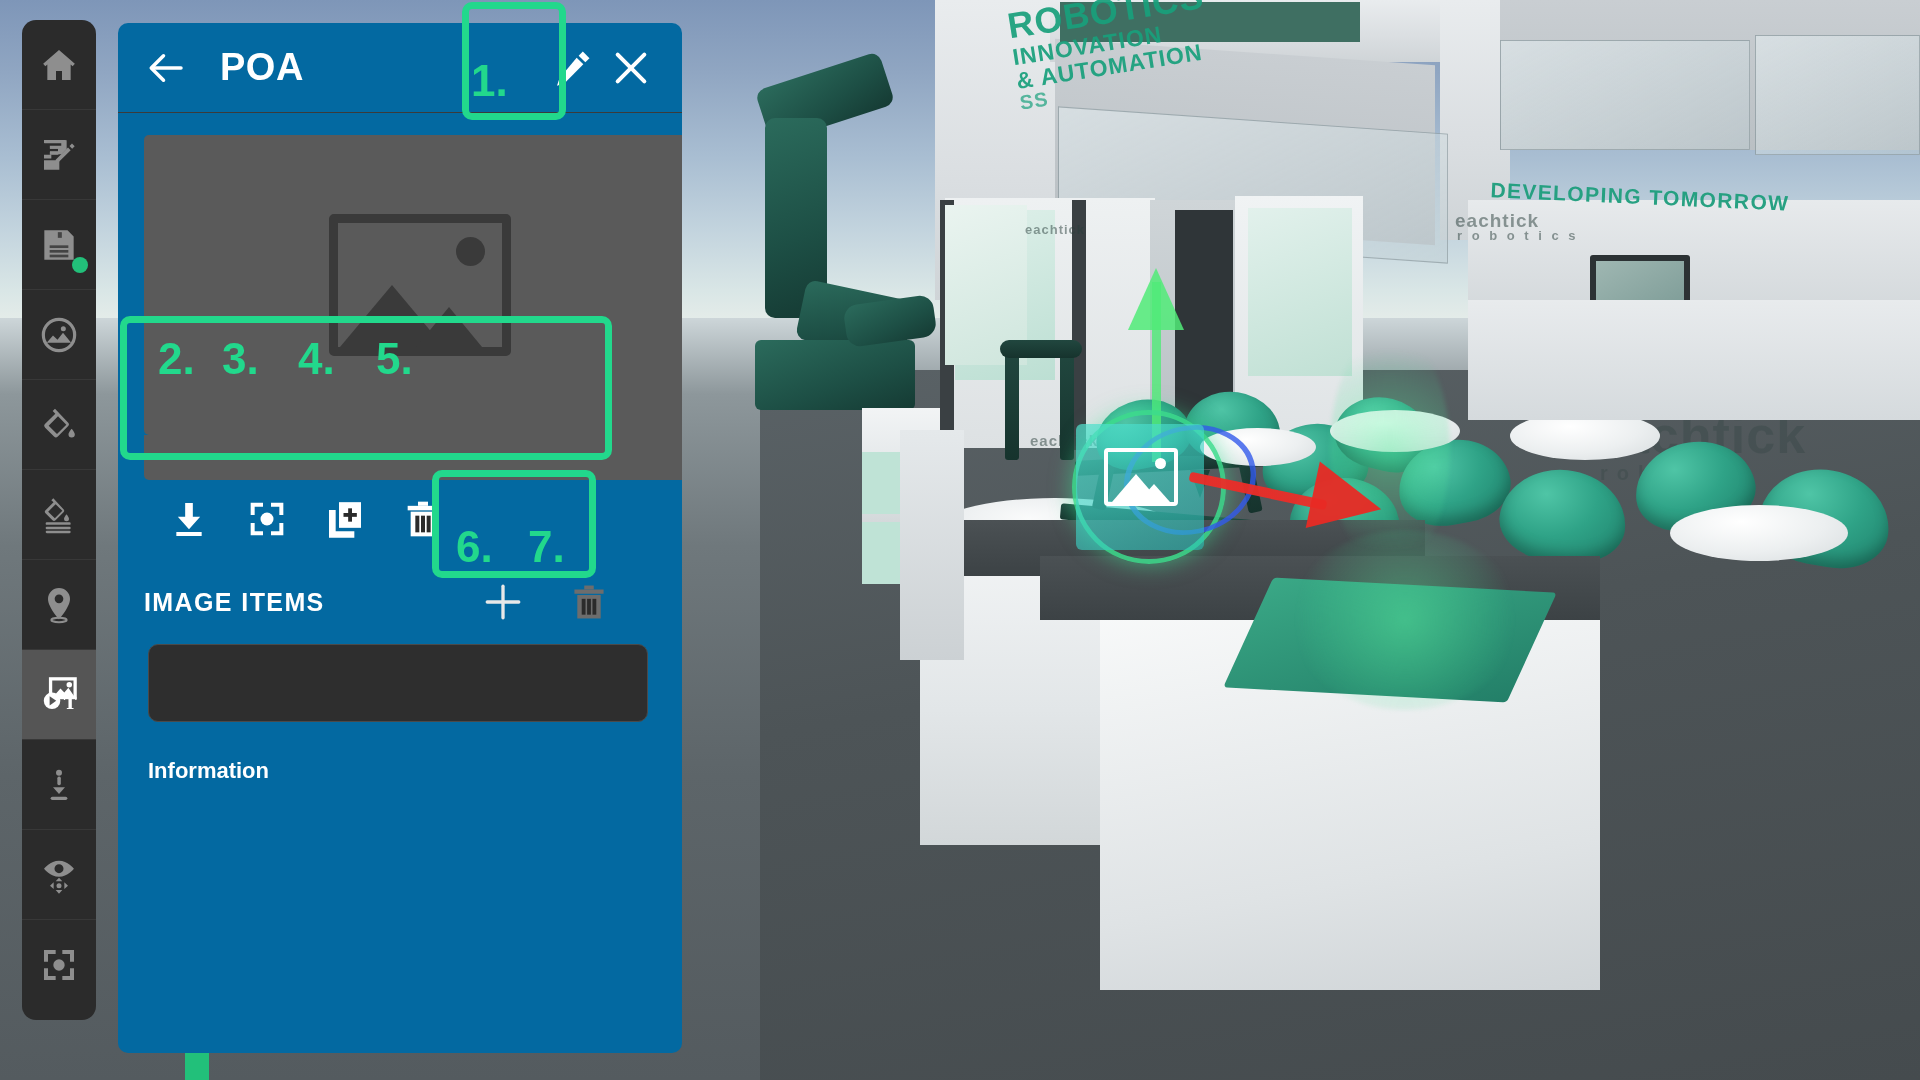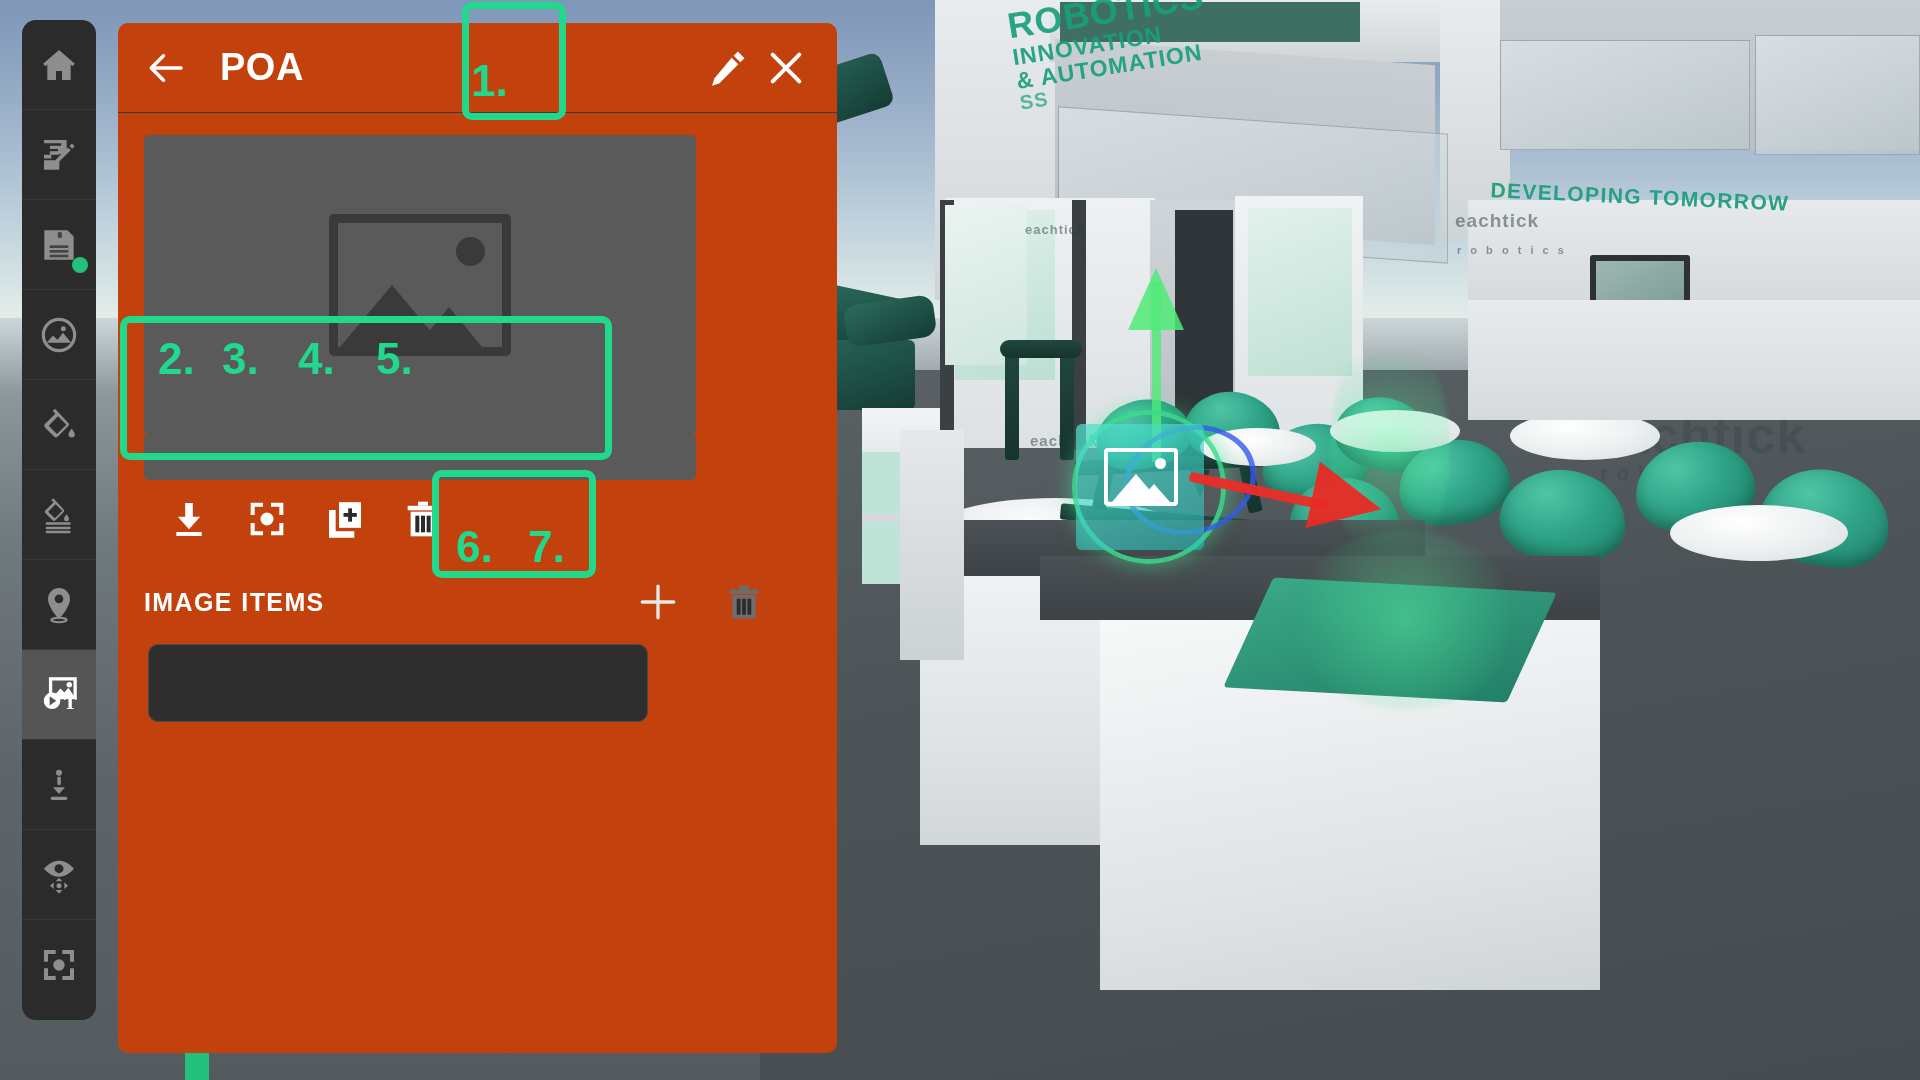--- a/index.html
+++ b/index.html
@@ -162,22 +162,22 @@
   .rail-item:last-child { border-bottom: none; }
   .rail-item.active { background: #555555; }
   .rail-item svg { display: block; }
   .rail-dot {
     position: absolute; right: 8px; bottom: 16px; width: 16px; height: 16px;
     border-radius: 50%; background: #22c07a;
   }
 
   
   .panel {
-    position: absolute; left: 118px; top: 23px; width: 719px; height: 1030px;
-    background: #c2410c; border-radius: 10px; z-index: 50;
+    position: absolute; left: 118px; top: 23px; width: 564px; height: 1030px;
+    background: #0369a1; border-radius: 10px; z-index: 50;
     display: flex; flex-direction: column;
   }
   .panel-header {
     height: 90px; display: flex; align-items: center; padding: 0 22px 0 26px;
     border-bottom: 1px solid #3b3b3b; flex: none;
   }
   .back-btn { width: 46px; height: 46px; display:flex; align-items:center; justify-content:center; cursor:pointer; }
   .panel-title {
     color: #ffffff; font-size: 38px; font-weight: 700; letter-spacing: .5px;
     margin-left: 30px; flex: 1;
@@ -292,21 +292,21 @@
 
     <div class="bldg" style="left:945px;top:205px;width:82px;height:160px;background:linear-gradient(160deg,#eaf4f0,#cfe6dd);"></div>
     <div class="bldg" style="left:1468px;top:200px;width:452px;height:120px;background:linear-gradient(180deg,#e7eaec,#d2d7da);"></div>
 
     <div class="sign-dev">DEVELOPING TOMORROW</div>
 
     <div class="bldg" style="left:1590px;top:255px;width:100px;height:68px;background:#2c3234;border-radius:3px;"></div>
     <div class="bldg" style="left:1596px;top:261px;width:88px;height:56px;background:linear-gradient(150deg,#9fb7b2,#7b9a95);"></div>
 
     <div class="sign-each" style="left:1455px;top:210px;font-size:19px;">eachtick</div>
-    <div class="sign-each" style="left:1457px;top:244px;font-size:11px;letter-spacing:3px;">r o b o t i c s</div>
+    <div class="sign-each" style="left:1457px;top:228px;font-size:13px;letter-spacing:3px;">r o b o t i c s</div>
     <div class="sign-each" style="left:1025px;top:222px;font-size:13px;">eachtick</div>
     <div class="sign-each" style="left:1030px;top:432px;font-size:15px;">eachtick</div>
     <div class="sign-each" style="left:1590px;top:405px;font-size:52px;opacity:.28;">eachtick</div>
     <div class="sign-each" style="left:1600px;top:462px;font-size:20px;letter-spacing:9px;opacity:.25;">robotics</div>
 
     <div class="robot-arm" style="left:760px;top:70px;width:130px;height:55px;transform:rotate(-18deg);"></div>
     <div class="robot-arm" style="left:765px;top:118px;width:62px;height:200px;"></div>
     <div class="robot-arm" style="left:800px;top:290px;width:110px;height:60px;transform:rotate(12deg);"></div>
     <div class="robot-arm" style="left:755px;top:340px;width:160px;height:70px;border-radius:6px;"></div>
     <div class="robot-arm" style="left:845px;top:300px;width:90px;height:42px;border-radius:14px;transform:rotate(-8deg);"></div>
@@ -560,20 +560,21 @@
               <rect x="7.4" y="10" width="2.4" height="10" fill="#2b2b2b"></rect>
               <rect x="10.8" y="10" width="2.4" height="10" fill="#2b2b2b"></rect>
               <rect x="14.2" y="10" width="2.4" height="10" fill="#2b2b2b"></rect>
             </svg>
           </div>
         </div>
       </div>
 
       <div class="empty-box"></div>
 
+      <div class="info-label">Information</div>
 
     </div>
   </div>
 
   <div class="panel-tail"></div>
 
   <div id="anno-layer">
       <div class="anno" style="left: 462px; top: 2px; width: 104px; height: 118px;"></div>
       <div class="anno-num" style="left: 471px; top: 56px; font-size: 44px;">1.</div>
       <div class="anno-num" style="left: 158px; top: 334px; font-size: 44px;">2.</div>

